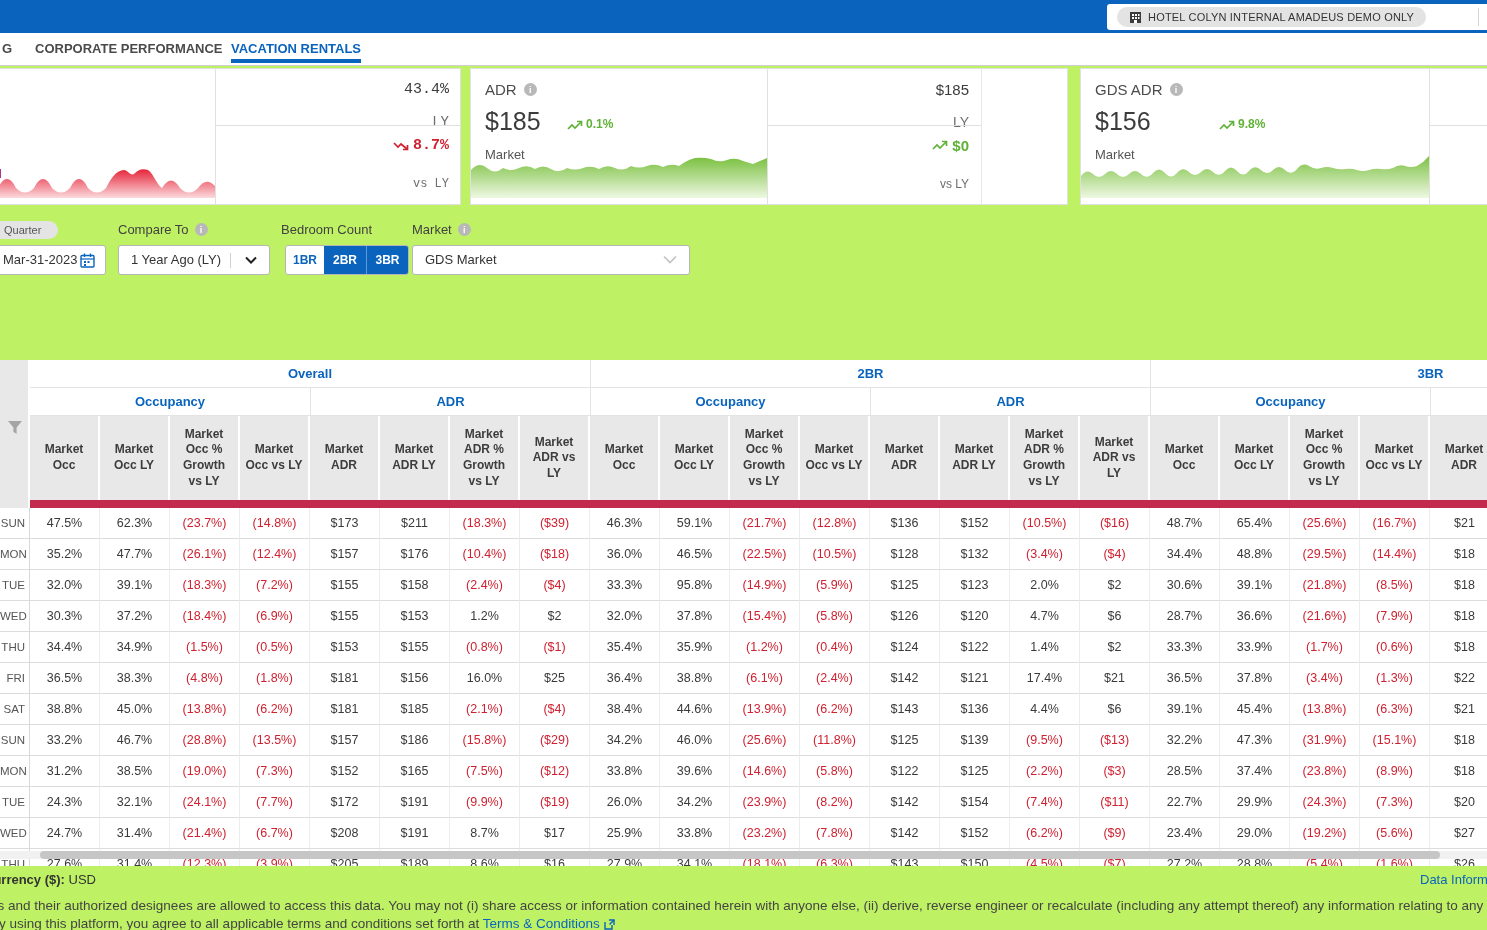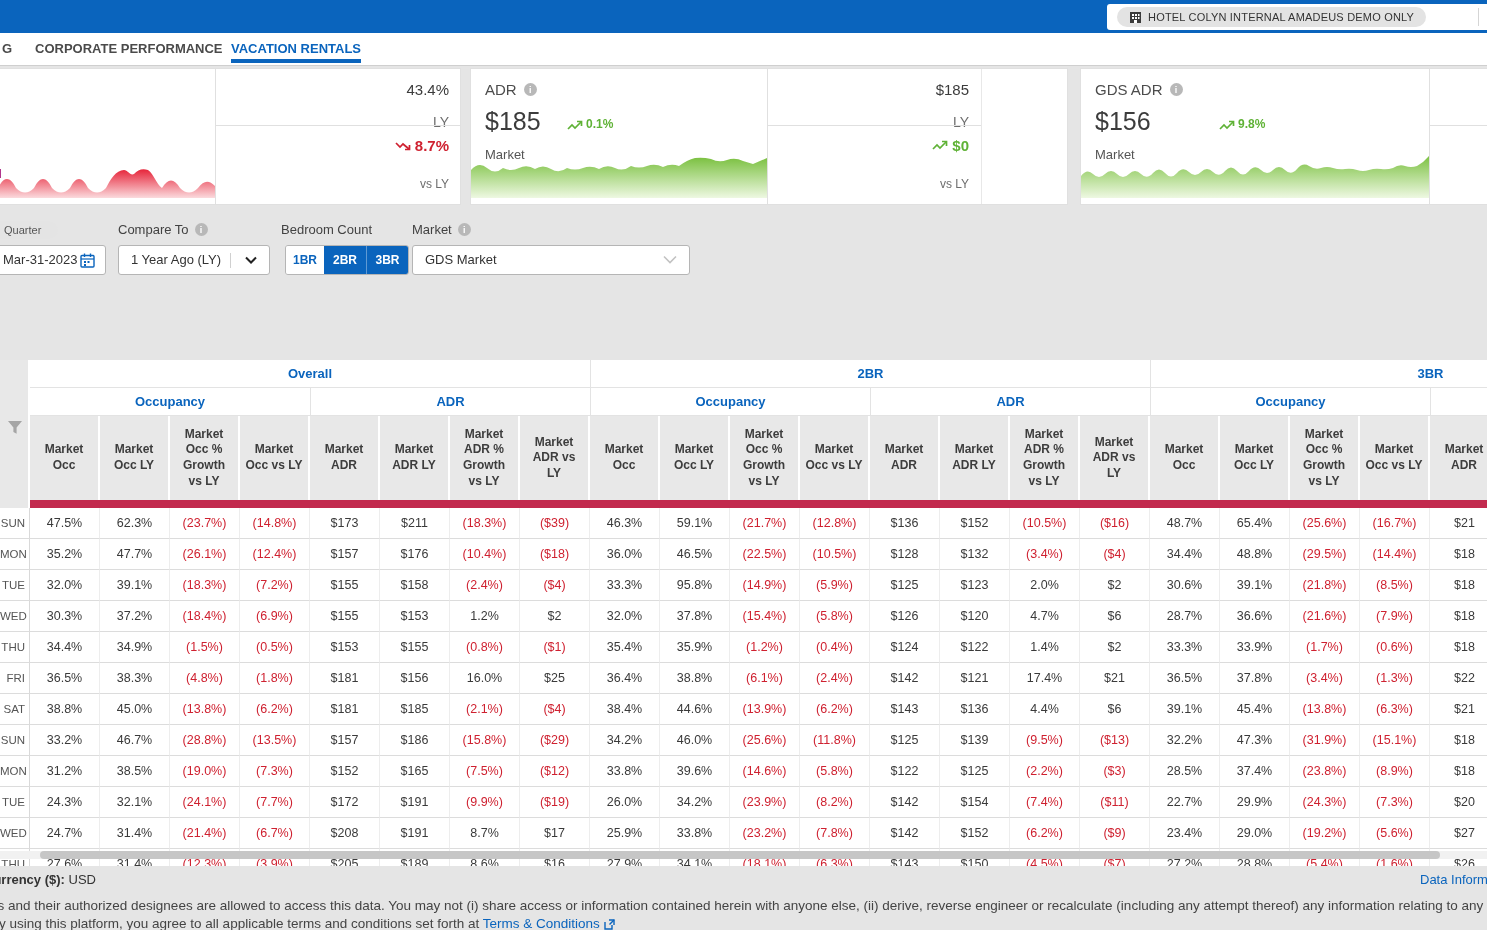--- a/index.html
+++ b/index.html
@@ -1,17 +1,17 @@
 <!DOCTYPE html>
 <html><head>
 <meta charset="utf-8">
 <style>
   * { margin:0; padding:0; box-sizing:border-box; }
   html,body { width:1487px; height:930px; overflow:hidden; background:#fff; }
-  .page { position:relative; width:1487px; height:930px; overflow:hidden; background:#e5e5e5;
+  .page { position:relative; width:1487px; height:930px; overflow:hidden; background:#bef264;
           font-family:"Liberation Sans", sans-serif; color:#3a3a3a; }
 
   
   .topbar { position:absolute; left:0; top:0; width:1487px; height:33px; background:#0a64bd; }
   .hotel-box { position:absolute; left:1107px; top:4px; width:392px; height:26px; background:#fff;
                border-radius:3px; display:flex; align-items:center; overflow:hidden; }
   .hotel-pill { margin-left:10px; height:20px; background:#e3e3e3; border-radius:11px;
                 display:inline-flex; align-items:center; padding:0 12px; gap:6px; white-space:nowrap; }
   .hotel-pill span.lbl { font-size:11px; color:#333; letter-spacing:.2px; }
   .hotel-sep { position:absolute; left:371px; top:4px; width:1px; height:18px; background:#d5d5d5; }
@@ -34,21 +34,21 @@
   .card .chart { position:absolute; bottom:6px; left:0; }
   .kpi-title { position:absolute; left:14px; top:12px; font-size:15px; color:#4c4c4c;
                display:flex; align-items:center; gap:7px; }
   .kpi-value { position:absolute; left:14px; top:38px; font-size:25px; color:#3c3c3c; }
   .kpi-growth { position:absolute; top:48px; display:flex; align-items:flex-end; gap:3px;
                 font-size:12px; color:#5fb236; font-weight:700; }
   .card2 .kpi-growth { left:96px; }
   .card3 .kpi-growth { left:138px; }
   .kpi-series { position:absolute; left:14px; top:78px; font-size:13px; color:#555; }
   .panel { position:absolute; top:0; bottom:0; border-left:1px solid #e0e0e0; }
-  .card1 .panel { left:217px; width:246px; }
+  .card1 .panel { left:217px; width:246px;font-family:Liberation Mono, monospace; }
   .card2 .panel { left:296px; width:214px; }
   .card3 .panel { left:348px; right:0; }
   .panel .divider { position:absolute; left:0; right:0; top:56px; height:1px; background:#e0e0e0; }
   .panel .ly-val { position:absolute; right:12px; top:12px; font-size:15px; color:#3c3c3c; }
   .panel .ly-lab { position:absolute; right:12px; top:45px; font-size:14px; color:#6e6e6e; }
   .panel .vs-val { position:absolute; right:12px; top:68px; font-size:15px; font-weight:700;
                    display:flex; align-items:center; gap:4px; }
   .panel .vs-val.red { color:#cf2130; }
   .panel .vs-val.green { color:#5fb236; }
   .panel .vs-lab { position:absolute; right:12px; top:108px; font-size:12px; color:#6e6e6e; }

